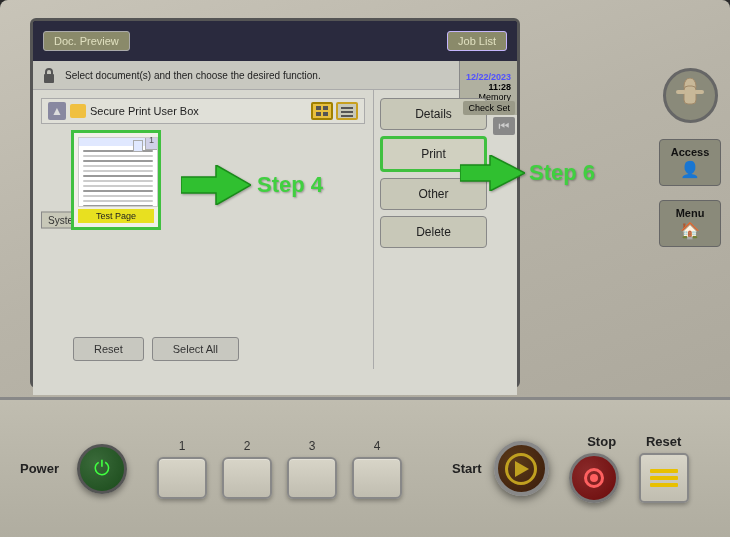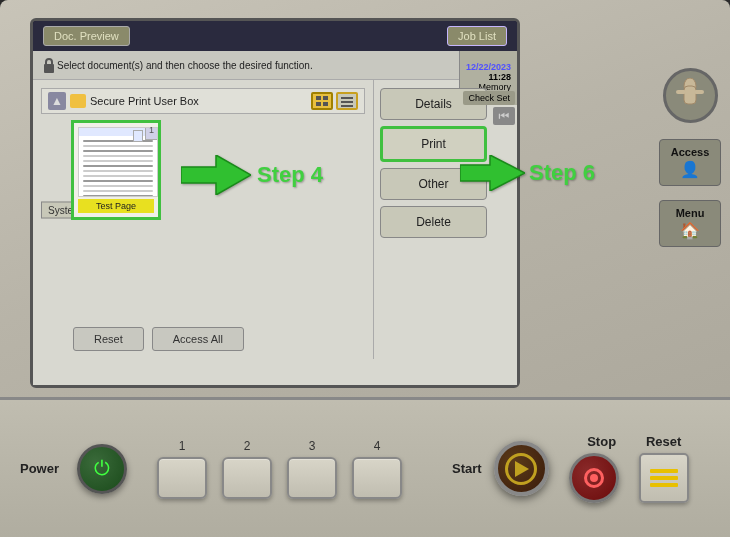--- a/index.html
+++ b/index.html
@@ -29,21 +29,21 @@
       width: 490px;
       height: 370px;
       background: #1a1a2e;
       border-radius: 6px;
       border: 3px solid #555;
     }
 
     
     .screen-topbar {
       width: 100%;
-      height: 30px;
+      height: 40px;
       background: #2a2a3e;
       display: flex;
       align-items: center;
       justify-content: space-between;
       padding: 0 10px;
       border-radius: 3px 3px 0 0;
     }
 
     .doc-preview-btn {
       background: #8a8a6a;
@@ -71,21 +71,21 @@
       position: relative;
     }
 
     
     .info-bar {
       display: flex;
       align-items: center;
       padding: 5px 8px;
       background: #c8c8c0;
       border-bottom: 1px solid #aaa;
-      gap: 0;
+      gap: 8px;
     }
 
     .lock-icon {
       width: 16px;
       height: 18px;
       display: inline-block;
     }
 
     .info-text {
       font-size: 10px;
@@ -577,21 +577,21 @@
             <div style="position:absolute; top:35px; left:140px; display:flex; align-items:center; gap:6px;">
               <svg width="70" height="40" viewBox="0 0 70 40" class="arrow-svg">
                 <polygon points="70,20 35,0 35,12 0,12 0,28 35,28 35,40" fill="#30c030" stroke="#1a8a1a" stroke-width="1.5"></polygon>
               </svg>
               <span class="step5-label">Step 4</span>
             </div>
           </div>
 
           <div class="bottom-btns">
             <button class="bottom-btn">Reset</button>
-            <button class="bottom-btn">Access All</button>
+            <button class="bottom-btn">Select All</button>
           </div>
         </div>
 
         <div class="right-panel">
           <div class="action-btn">Details</div>
           <div class="action-btn highlighted">Print</div>
           <div class="action-btn">Other</div>
           <div class="action-btn">Delete</div>
         </div>
 

